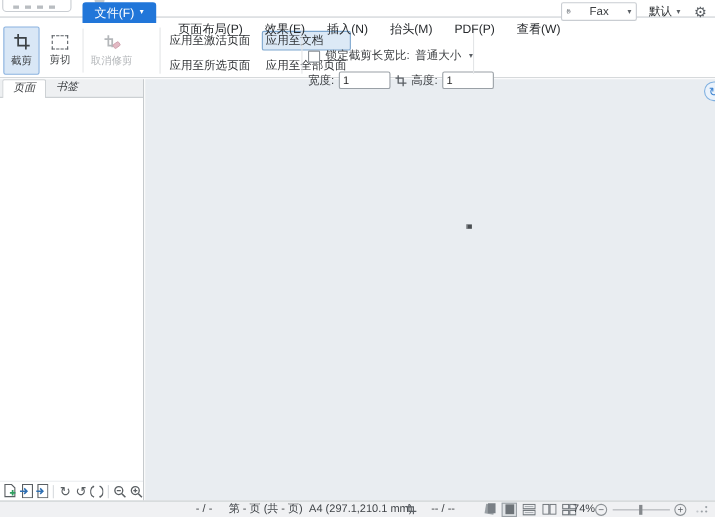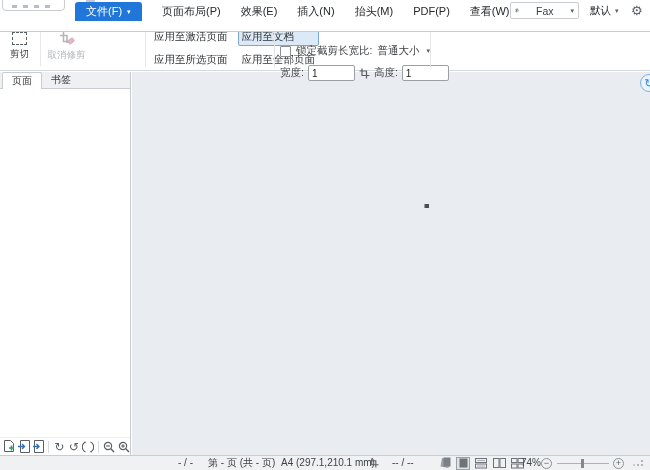--- a/index.html
+++ b/index.html
@@ -1,27 +1,27 @@
 <!DOCTYPE html>
 <html><head>
 <meta charset="utf-8">
 <style>
   * { margin:0; padding:0; box-sizing:border-box; }
   html,body { width:650px; height:470px; overflow:hidden; }
   body { font-family:"Liberation Sans","DejaVu Sans",sans-serif; background:#fff; position:relative; color:#3c3f42; }
 
   
-  .tabbar { position:absolute; left:0; top:0; right:0; height:32px; background:#fff; border-bottom:1px solid #c9cdd2; z-index:10; }
+  .tabbar { position:absolute; left:0; top:0; right:0; height:16px; background:#fff; border-bottom:1px solid #c9cdd2; z-index:10; }
   .qat { position:absolute; left:2px; top:-9px; width:63px; height:20px; border:1px solid #c9cdd2; border-radius:4px; background:#fff; overflow:hidden; }
   .qat .marks { height:3px; width:70%; margin:13px auto 0; background:repeating-linear-gradient(90deg,#b9bdc1 0 5px,transparent 5px 11px); }
   .frag { position:absolute; left:86px; top:0; width:9px; height:3px; background:#c6cacd; border-radius:0 0 2px 2px; }
   .file-btn { position:absolute; left:75px; top:2px; height:19px; background:#2176d9; color:#fff; border-radius:3px 3px 0 0; display:flex; align-items:center; gap:5px; padding:0 11px; font-size:11px; cursor:default; }
   .file-btn .caret { font-size:7px; line-height:1; }
   .tabs { position:absolute; left:152px; top:1px; height:21px; display:flex; }
-  .tab { line-height:21px; padding:0 10px; font-size:11px; color:#26292c; white-space:nowrap; }
+  .tab { line-height:21px; padding:16px 10px; font-size:11px; color:#26292c; white-space:nowrap; }
   .tab.active { background:#fff; border:1px solid #c9cdd2; border-bottom:none; border-radius:3px 3px 0 0; height:22px; position:relative; z-index:12; }
   .printer-combo { position:absolute; left:510px; top:2px; width:69px; height:17px; border:1px solid #c9cdd2; border-radius:2px; background:#fff; display:flex; align-items:center; gap:17px; padding:0 4px; font-size:10.5px; }
   .printer-combo .caret { margin-left:auto; font-size:7px; color:#5a5f64; }
   .preset-dd { position:absolute; left:590px; top:2px; height:17px; display:flex; align-items:center; gap:4px; font-size:10.5px; color:#2a2d30; }
   .preset-dd .caret { font-size:7px; color:#5a5f64; }
   .gear { position:absolute; left:631px; top:1px; font-size:13px; color:#5a5f64; line-height:20px; }
 
   
   .ribbon { position:absolute; left:0; top:22px; right:0; height:49px; background:#fff; border-bottom:1px solid #d6d9db; z-index:5; }
   .rsep { position:absolute; top:3px; width:1px; height:42px; background:#e3e5e7; }
@@ -36,21 +36,21 @@
   .apply-btn { padding:1px 3px; border:1px solid transparent; border-radius:2px; color:#2e3134; white-space:nowrap; }
   .apply-btn.selected { background:#dce9f6; border-color:#7ea7cf; }
   .g3 { position:absolute; left:280px; top:22px; font-size:10.5px; }
   .g3 .row1 { display:flex; align-items:center; gap:5px; height:14px; }
   .checkbox { width:11px; height:11px; border:1px solid #8a9095; border-radius:1px; background:#fff; }
   .dd-caret { font-size:7px; color:#5a5f64; margin-left:2px; }
   .g3 .row2 { display:flex; align-items:center; gap:4px; margin-top:7px; }
   .num-input { width:47px; height:16px; border:1px solid #9aa0a6; border-radius:2px; font-size:10px; padding:0 3px; font-family:inherit; color:#222; }
 
   
-  .main { position:absolute; left:0; top:72px; right:0; height:383px; }
+  .main { position:absolute; left:0; top:72px; right:0; height:383px;font-style:italic; }
   .sidebar { position:absolute; left:0; top:0; bottom:0; width:131px; background:#fff; border-right:1px solid #c6cacd; }
   .side-tabs { height:17px; background:#eef0f2; border-bottom:1px solid #c8ccd0; display:flex; padding-left:2px; }
   .side-tab { padding:0 9px; line-height:16px; font-size:10px; color:#3a3d40; }
   .side-tab.active { background:#fff; border:1px solid #c8ccd0; border-bottom:none; margin-bottom:-1px; border-radius:2px 2px 0 0; z-index:2; }
   .side-body { position:absolute; left:0; top:18px; right:0; bottom:18px; background:#fff; }
   .side-toolbar { position:absolute; left:0; bottom:0; right:0; height:18px; background:#fff; border-top:1px solid #eceef0; display:flex; align-items:center; gap:2px; padding-left:3px; }
   .sicon { width:14px; height:14px; display:flex; align-items:center; justify-content:center; color:#5a5f63; font-size:12px; line-height:1; }
   .ssep { width:1px; height:12px; background:#d8dbde; margin:0 2px; }
 
   .canvas { position:absolute; left:132px; top:0; right:0; bottom:0; background:#e9edf1; }
@@ -107,20 +107,27 @@
     <span>默认</span>
     <span class="caret">▾</span>
   </div>
 
   <div class="gear">⚙</div>
 </div>
 
 <div class="ribbon">
 
   <div class="g1">
+    <div class="tool-btn selected">
+      <svg width="16" height="16" viewBox="0 0 16 16">
+        <path d="M4.5 1v10.5H15" fill="none" stroke="#3c4246" stroke-width="1.6"></path>
+        <path d="M1 4.5h10.5V15" fill="none" stroke="#3c4246" stroke-width="1.6"></path>
+      </svg>
+      <span>截剪</span>
+    </div>
     <div class="tool-btn">
       <span class="dashed-rect"></span>
       <span>剪切</span>
     </div>
     <div class="minisep"></div>
     <div class="tool-btn wide disabled">
       <svg width="16" height="16" viewBox="0 0 16 16">
         <path d="M4.5 2v9.5H14" fill="none" stroke="#b4b7ba" stroke-width="1.6"></path>
         <path d="M1 5.5h7V13" fill="none" stroke="#b4b7ba" stroke-width="1.6"></path>
         <rect x="9" y="9" width="6" height="4" rx="1" transform="rotate(-35 12 11)" fill="#e3b9c4" stroke="#cfa2ae" stroke-width="0.8"></rect>

